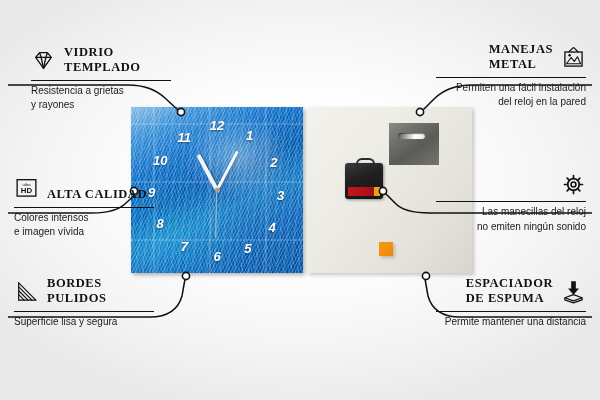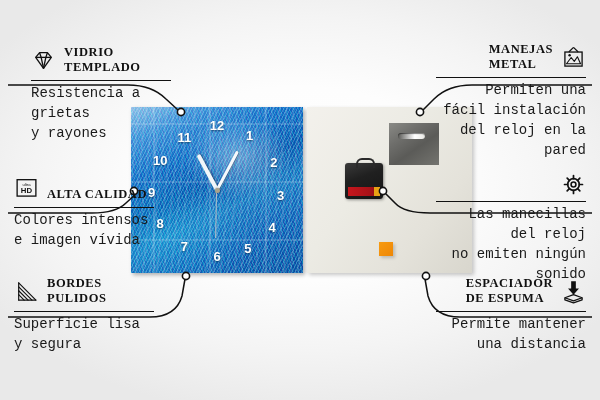--- a/index.html
+++ b/index.html
@@ -9,21 +9,21 @@
     background:#ffffff;
   }
   #stage{
     position:relative;width:600px;height:400px;
     background:
       radial-gradient(ellipse 62% 58% at 50% 46%, #ffffff 0%, #fdfdfd 42%, #f4f4f4 72%, #e9e9e9 100%);
   }
 
   
   .photo{position:absolute;left:131px;top:107px;width:341px;height:166px;}
-  .panel{position:absolute;top:0;height:100%;}
+  .panel{position:absolute;top:0;height:100%;font-style:italic;}
 
   .clock{
     left:0;width:172px;
     background:
       repeating-linear-gradient(118deg, rgba(255,255,255,.20) 0 1px, rgba(0,0,0,0) 1px 3px),
       repeating-linear-gradient(62deg, rgba(0,229,215,.16) 0 1px, rgba(0,0,0,0) 1px 4px),
       repeating-linear-gradient(96deg, rgba(255,255,255,.10) 0 2px, rgba(0,0,0,0) 2px 7px),
       linear-gradient(155deg,#8fb9e6 0%,#3f86d6 14%,#1563c4 30%,#0b4fae 46%,#1d6fc0 60%,#1257b5 76%,#0a47a0 100%);
     box-shadow:2px 2px 4px rgba(0,0,0,.30);
     overflow:hidden;
@@ -99,22 +99,22 @@
   .feat .head{display:flex;align-items:center;gap:8px;}
   .feat.right .head{justify-content:flex-end;}
   .ttl{
     font-family:"Liberation Serif", serif;
     font-size:12.5px;font-weight:700;color:#111;
     letter-spacing:.55px;line-height:1.22;text-transform:uppercase;
   }
   .feat.right .ttl{text-align:left;}
   .rule{height:1.4px;background:#111;margin:4px 0 3px;}
   .desc{
-    font-family:Liberation Mono, monospace;
-    font-size:14px;color:#1a1a1a;line-height:1.42;
+    font-family:Liberation Sans, sans-serif;
+    font-size:10px;color:#1a1a1a;line-height:1.42;
   }
   .feat.right .desc{text-align:right;}
   .ico{width:25px;height:25px;flex:0 0 25px;}
   .ico svg{display:block;width:100%;height:100%;}
 
   .f1{left:14px;top:45px;width:140px;margin-left:17px;}
   .f2{left:14px;top:172px;width:140px;}
   .f3{left:14px;top:276px;width:140px;}
   .f4{right:14px;top:42px;width:150px;}
   .f5{right:14px;top:172px;width:150px;}

